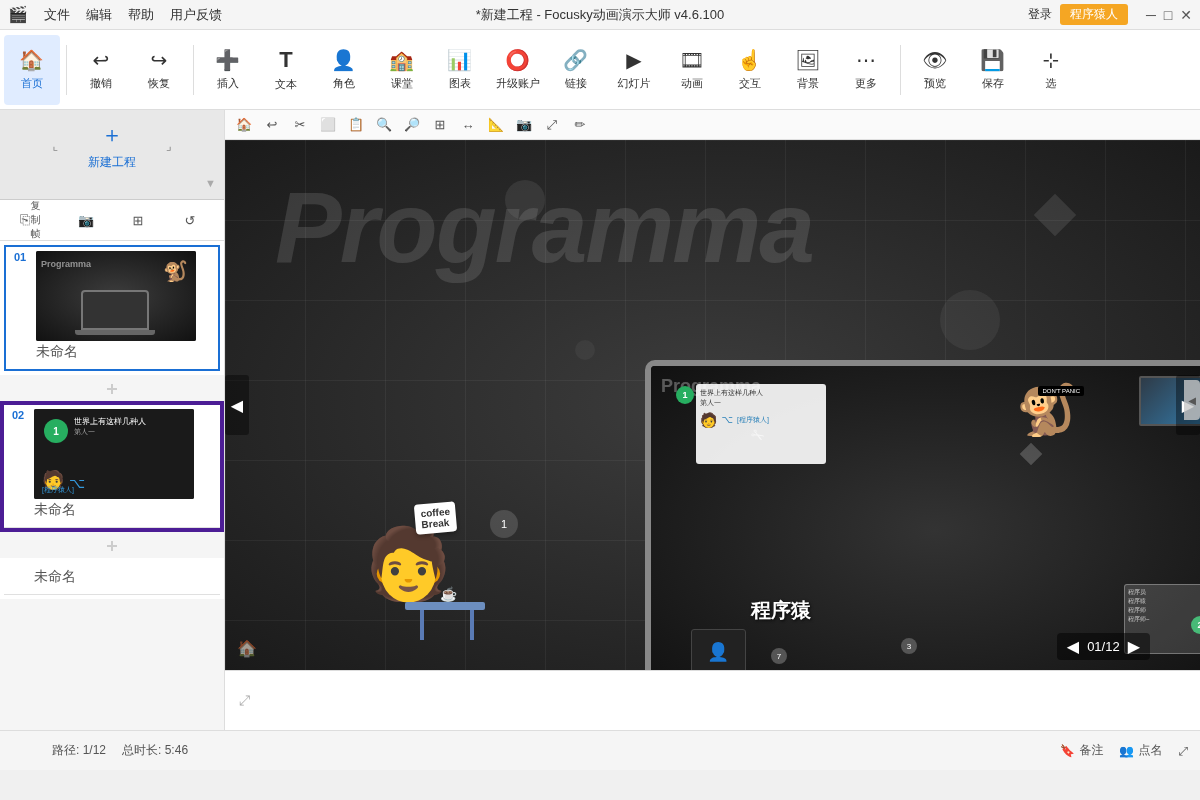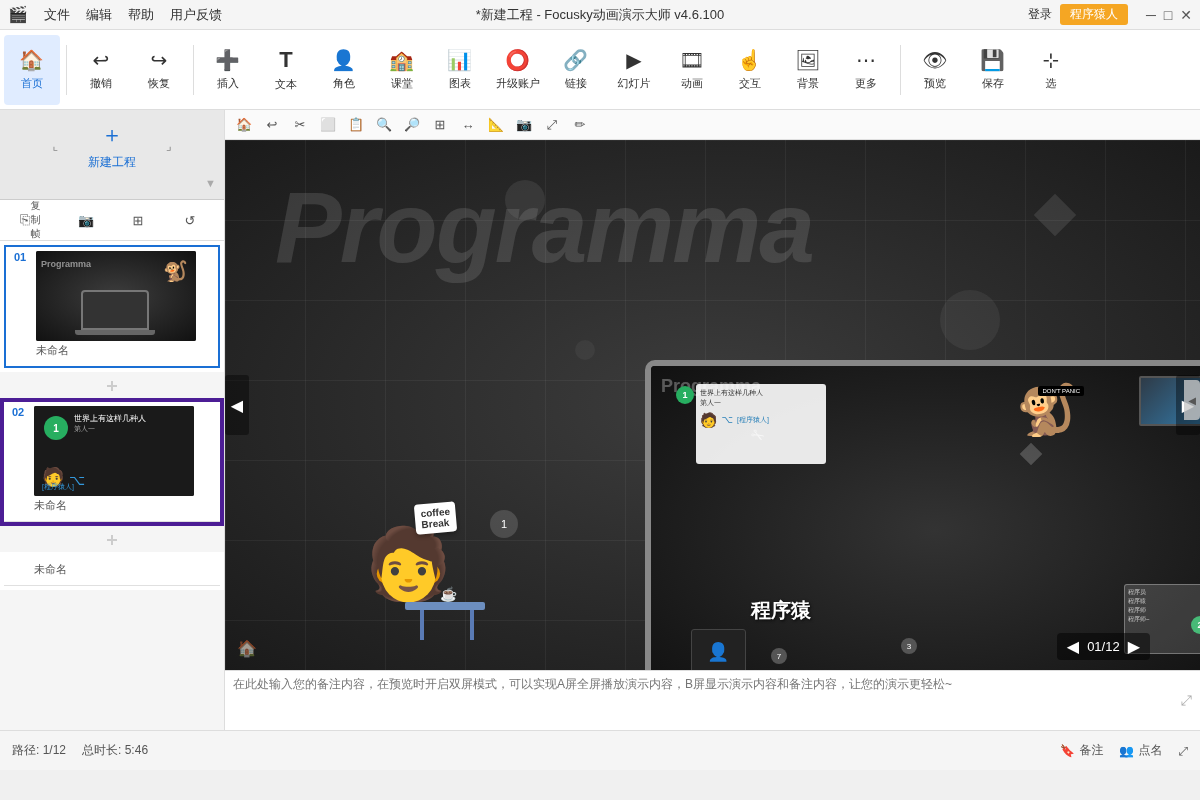--- a/index.html
+++ b/index.html
@@ -141,21 +141,21 @@
       min-width: 16px;
     }
     .frame-thumbnail {
       width: 160px;
       height: 90px;
       overflow: hidden;
       border-radius: 2px;
       position: relative;
     }
     .frame-label {
-      font-size: 11px;
+      font-size: 14px;
       color: #555;
       padding: 2px 0 4px 22px;
     }
     .frame-add-icon {
       display: flex;
       align-items: center;
       justify-content: center;
       padding: 4px;
       cursor: pointer;
     }
@@ -711,28 +711,27 @@
         <span class="counter-arrow">◀</span>
         <span>01/12</span>
         <span class="counter-arrow">▶</span>
       </div>
 
       <div class="nav-left">◀</div>
       <div class="nav-right">▶</div>
     </div>
 
     <div id="notes-area">
-      <textarea placeholder="在此处输入您的备注内容，在预览时开启双屏模式，可以实现A屏全屏播放演示内容，B屏显示演示内容和备注内容，让您的演示更轻松~" style=""></textarea>
       <span class="notes-expand">⤢</span>
     </div>
   </div>
 </div>
 
 <div id="statusbar">
-  <div style="display:flex;gap:16px;">
+  <div style="display:flex;gap:16px;margin-left:40px;">
     <span>路径: 1/12</span>
     <span>总时长: 5:46</span>
   </div>
   <div class="statusbar-right">
     <div class="status-btn">
       <span>🔖</span>
       <span>备注</span>
     </div>
     <div class="status-btn">
       <span>👥</span>

